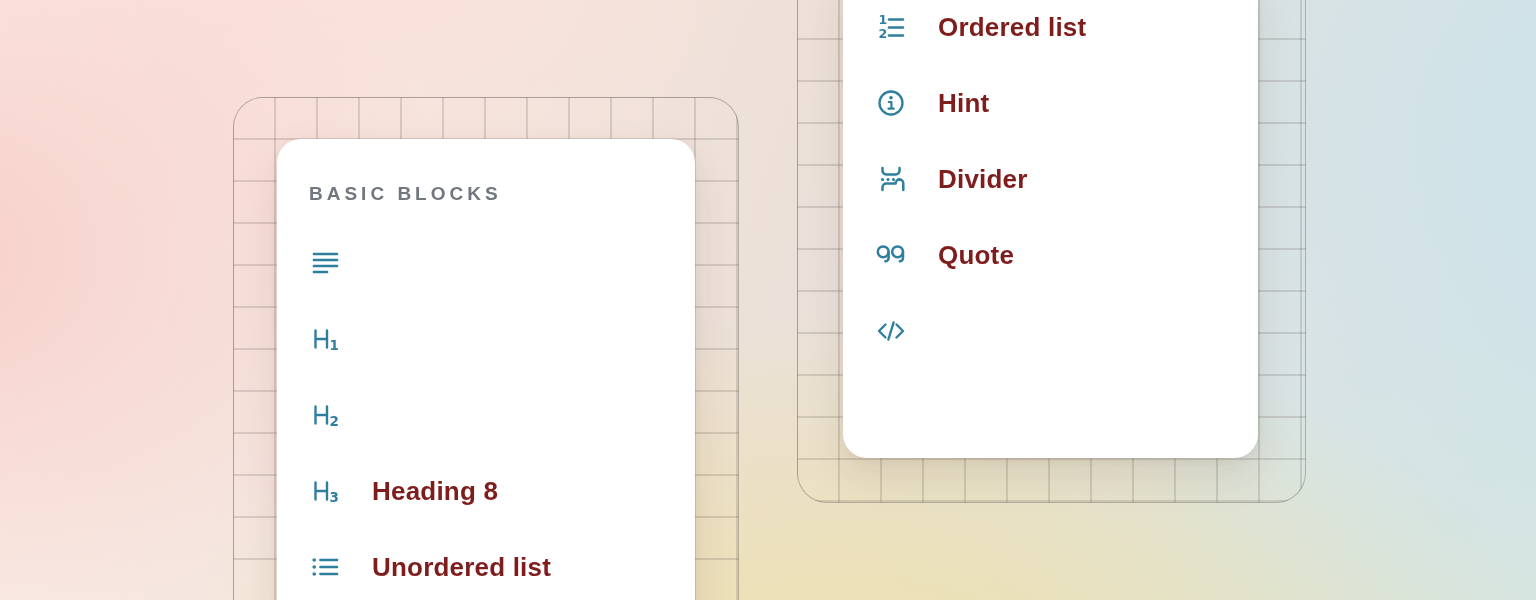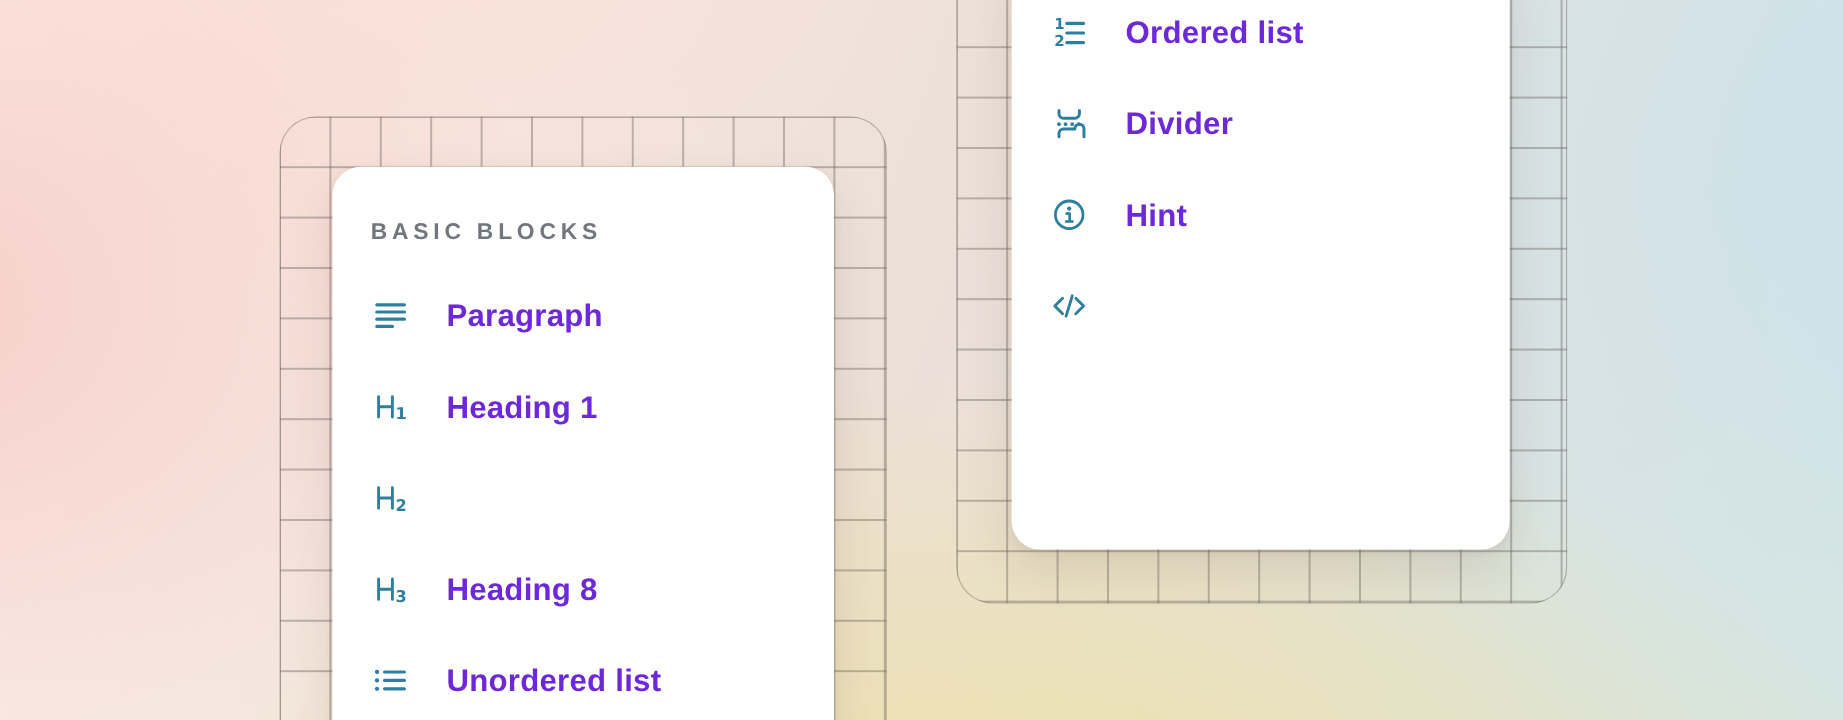--- a/index.html
+++ b/index.html
@@ -56,21 +56,21 @@
     width:32px;height:32px;
     flex:0 0 32px;
     margin-right:31px;
     color:var(--accent,#2e7f9e);
   }
   .menu-item .icon svg{display:block;width:32px;height:32px;}
   .menu-item .label{
     font-size:26px;
     font-weight:700;
     letter-spacing:.2px;
-    color:#6d28d9;
+    color:#7f1d1d;
     white-space:nowrap;
   }
 </style>
 </head>
 <body>
 
 <div class="stage">
 
   <div class="grid-panel panel-left"></div>
   <div class="grid-panel panel-right"></div>
@@ -78,31 +78,29 @@
   <div class="card card-left">
     <h2 class="section-title">BASIC BLOCKS</h2>
     <div>
 
         <div class="menu-item">
           <span class="icon">
             <svg viewBox="0 0 32 32" fill="none" stroke="currentColor" stroke-width="2.7" stroke-linecap="round" stroke-linejoin="round" xmlns="http://www.w3.org/2000/svg">
               <path d="M5 7h23M5 13h23M5 19h23M5 25h13"></path>
             </svg>
           </span>
-          <span class="label">Paragraph</span>
         </div>
 
         <div class="menu-item">
           <span class="icon">
             <svg viewBox="0 0 32 32" fill="none" stroke="currentColor" stroke-width="2.7" stroke-linecap="round" stroke-linejoin="round" xmlns="http://www.w3.org/2000/svg">
               <path stroke-width="2.4" d="M6.5 7.5v17M18 7.5v17M6.5 16H18"></path>
               <text x="20.5" y="26.5" style="font-family:'DejaVu Sans', sans-serif;font-weight:bold;font-size:13.5px" fill="currentColor" stroke="none">1</text>
             </svg>
           </span>
-          <span class="label">Heading 1</span>
         </div>
 
         <div class="menu-item">
           <span class="icon">
             <svg viewBox="0 0 32 32" fill="none" stroke="currentColor" stroke-width="2.7" stroke-linecap="round" stroke-linejoin="round" xmlns="http://www.w3.org/2000/svg">
               <path stroke-width="2.4" d="M6.5 7.5v17M18 7.5v17M6.5 16H18"></path>
               <text x="20.5" y="26.5" style="font-family:'DejaVu Sans', sans-serif;font-weight:bold;font-size:13.5px" fill="currentColor" stroke="none">2</text>
             </svg>
           </span>
         </div>
@@ -142,42 +140,53 @@
               <text x="3.5" y="27" style="font-family:'DejaVu Sans', sans-serif;font-weight:bold;font-size:12.5px" fill="currentColor" stroke="none">2</text>
             </svg>
           </span>
           <span class="label">Ordered list</span>
         </div>
 
 
         <div class="menu-item">
           <span class="icon">
             <svg viewBox="0 0 32 32" fill="none" stroke="currentColor" stroke-width="2.7" stroke-linecap="round" stroke-linejoin="round" xmlns="http://www.w3.org/2000/svg">
+              <circle stroke-width="2.3" cx="16" cy="16" r="11.5"></circle>
+              <circle cx="16" cy="10.8" r="1.8" fill="currentColor" stroke="none"></circle>
+              <path stroke-width="2.2" d="M13.8 15h2.6v6.3M13.4 21.6h5.4"></path>
+            </svg>
+          </span>
+          <span class="label">Hint</span>
+        </div>
+
+        <div class="menu-item">
+          <span class="icon">
+            <svg viewBox="0 0 32 32" fill="none" stroke="currentColor" stroke-width="2.7" stroke-linecap="round" stroke-linejoin="round" xmlns="http://www.w3.org/2000/svg">
               <path stroke-width="2.5" d="M7.5 5v2.8a3.8 3.8 0 0 0 3.8 3.8h9.4a3.8 3.8 0 0 0 3.8-3.8V5"></path>
               <path stroke-width="2.5" d="M7.5 27v-2.8a3.8 3.8 0 0 1 3.8-3.8h9.4a3.8 3.8 0 0 1 3.8-3.8 3.8 3.8 0 0 1 3.8 3.8V27"></path>
               <circle cx="7.5" cy="16.5" r="1.55" fill="currentColor" stroke="none"></circle>
               <circle cx="13" cy="16.5" r="1.55" fill="currentColor" stroke="none"></circle>
               <circle cx="18.5" cy="16.5" r="1.55" fill="currentColor" stroke="none"></circle>
               <circle cx="24" cy="16.5" r="1.55" fill="currentColor" stroke="none"></circle>
             </svg>
           </span>
           <span class="label">Divider</span>
         </div>
 
         <div class="menu-item">
           <span class="icon">
             <svg viewBox="0 0 32 32" fill="none" stroke="currentColor" stroke-width="2.7" stroke-linecap="round" stroke-linejoin="round" xmlns="http://www.w3.org/2000/svg">
-              <circle stroke-width="2.3" cx="16" cy="16" r="11.5"></circle>
-              <circle cx="16" cy="10.8" r="1.8" fill="currentColor" stroke="none"></circle>
-              <path stroke-width="2.2" d="M13.8 15h2.6v6.3M13.4 21.6h5.4"></path>
+              <circle stroke-width="2.5" cx="8.2" cy="12.8" r="5.4"></circle>
+              <path stroke-width="2.5" d="M13.6 12.8v6.3a3.2 3.2 0 0 1-3.2 3.2"></path>
+              <circle stroke-width="2.5" cx="22.6" cy="12.8" r="5.4"></circle>
+              <path stroke-width="2.5" d="M28 12.8v6.3a3.2 3.2 0 0 1-3.2 3.2"></path>
             </svg>
           </span>
-          <span class="label">Hint</span>
+          <span class="label">Quote</span>
         </div>
-
 
         <div class="menu-item">
           <span class="icon">
             <svg viewBox="0 0 32 32" fill="none" stroke="currentColor" stroke-width="2.7" stroke-linecap="round" stroke-linejoin="round" xmlns="http://www.w3.org/2000/svg">
               <path stroke-width="2.4" d="M10.5 9.5L4 16l6.5 6.5"></path>
               <path stroke-width="2.4" d="M21.5 9.5L28 16l-6.5 6.5"></path>
               <path stroke-width="2.4" d="M18.6 7.5l-5.2 17"></path>
             </svg>
           </span>
         </div>

